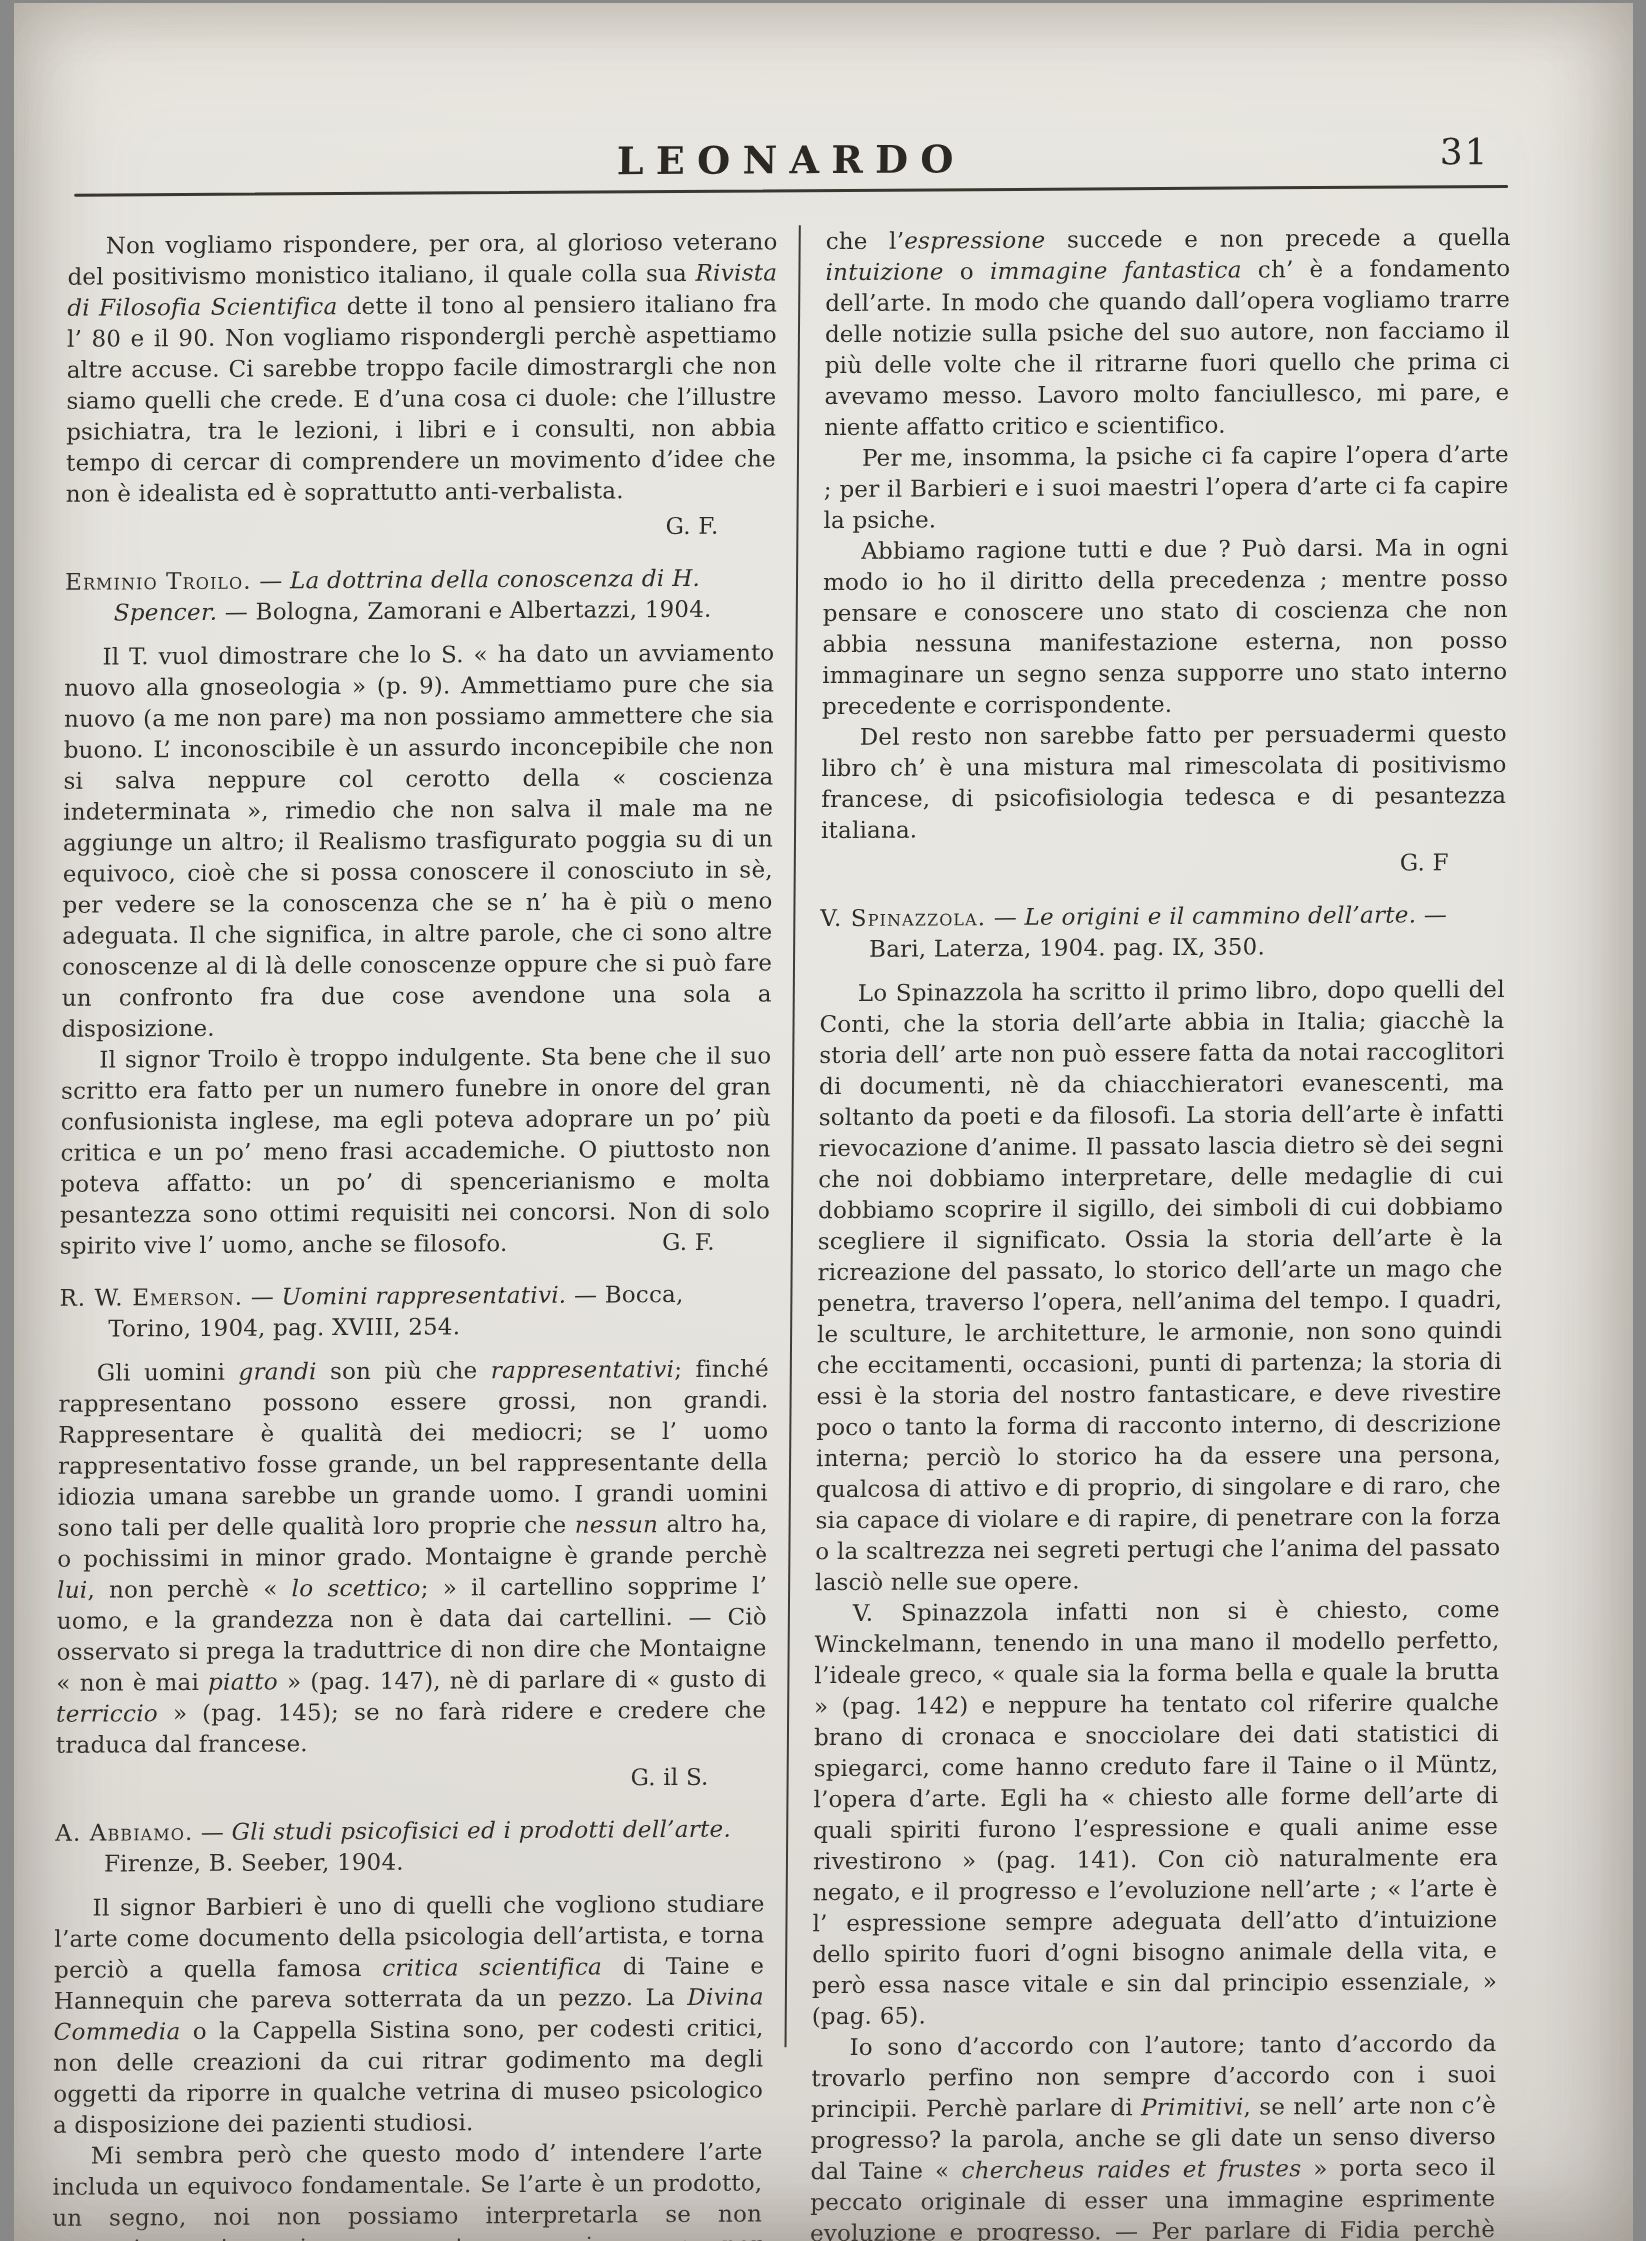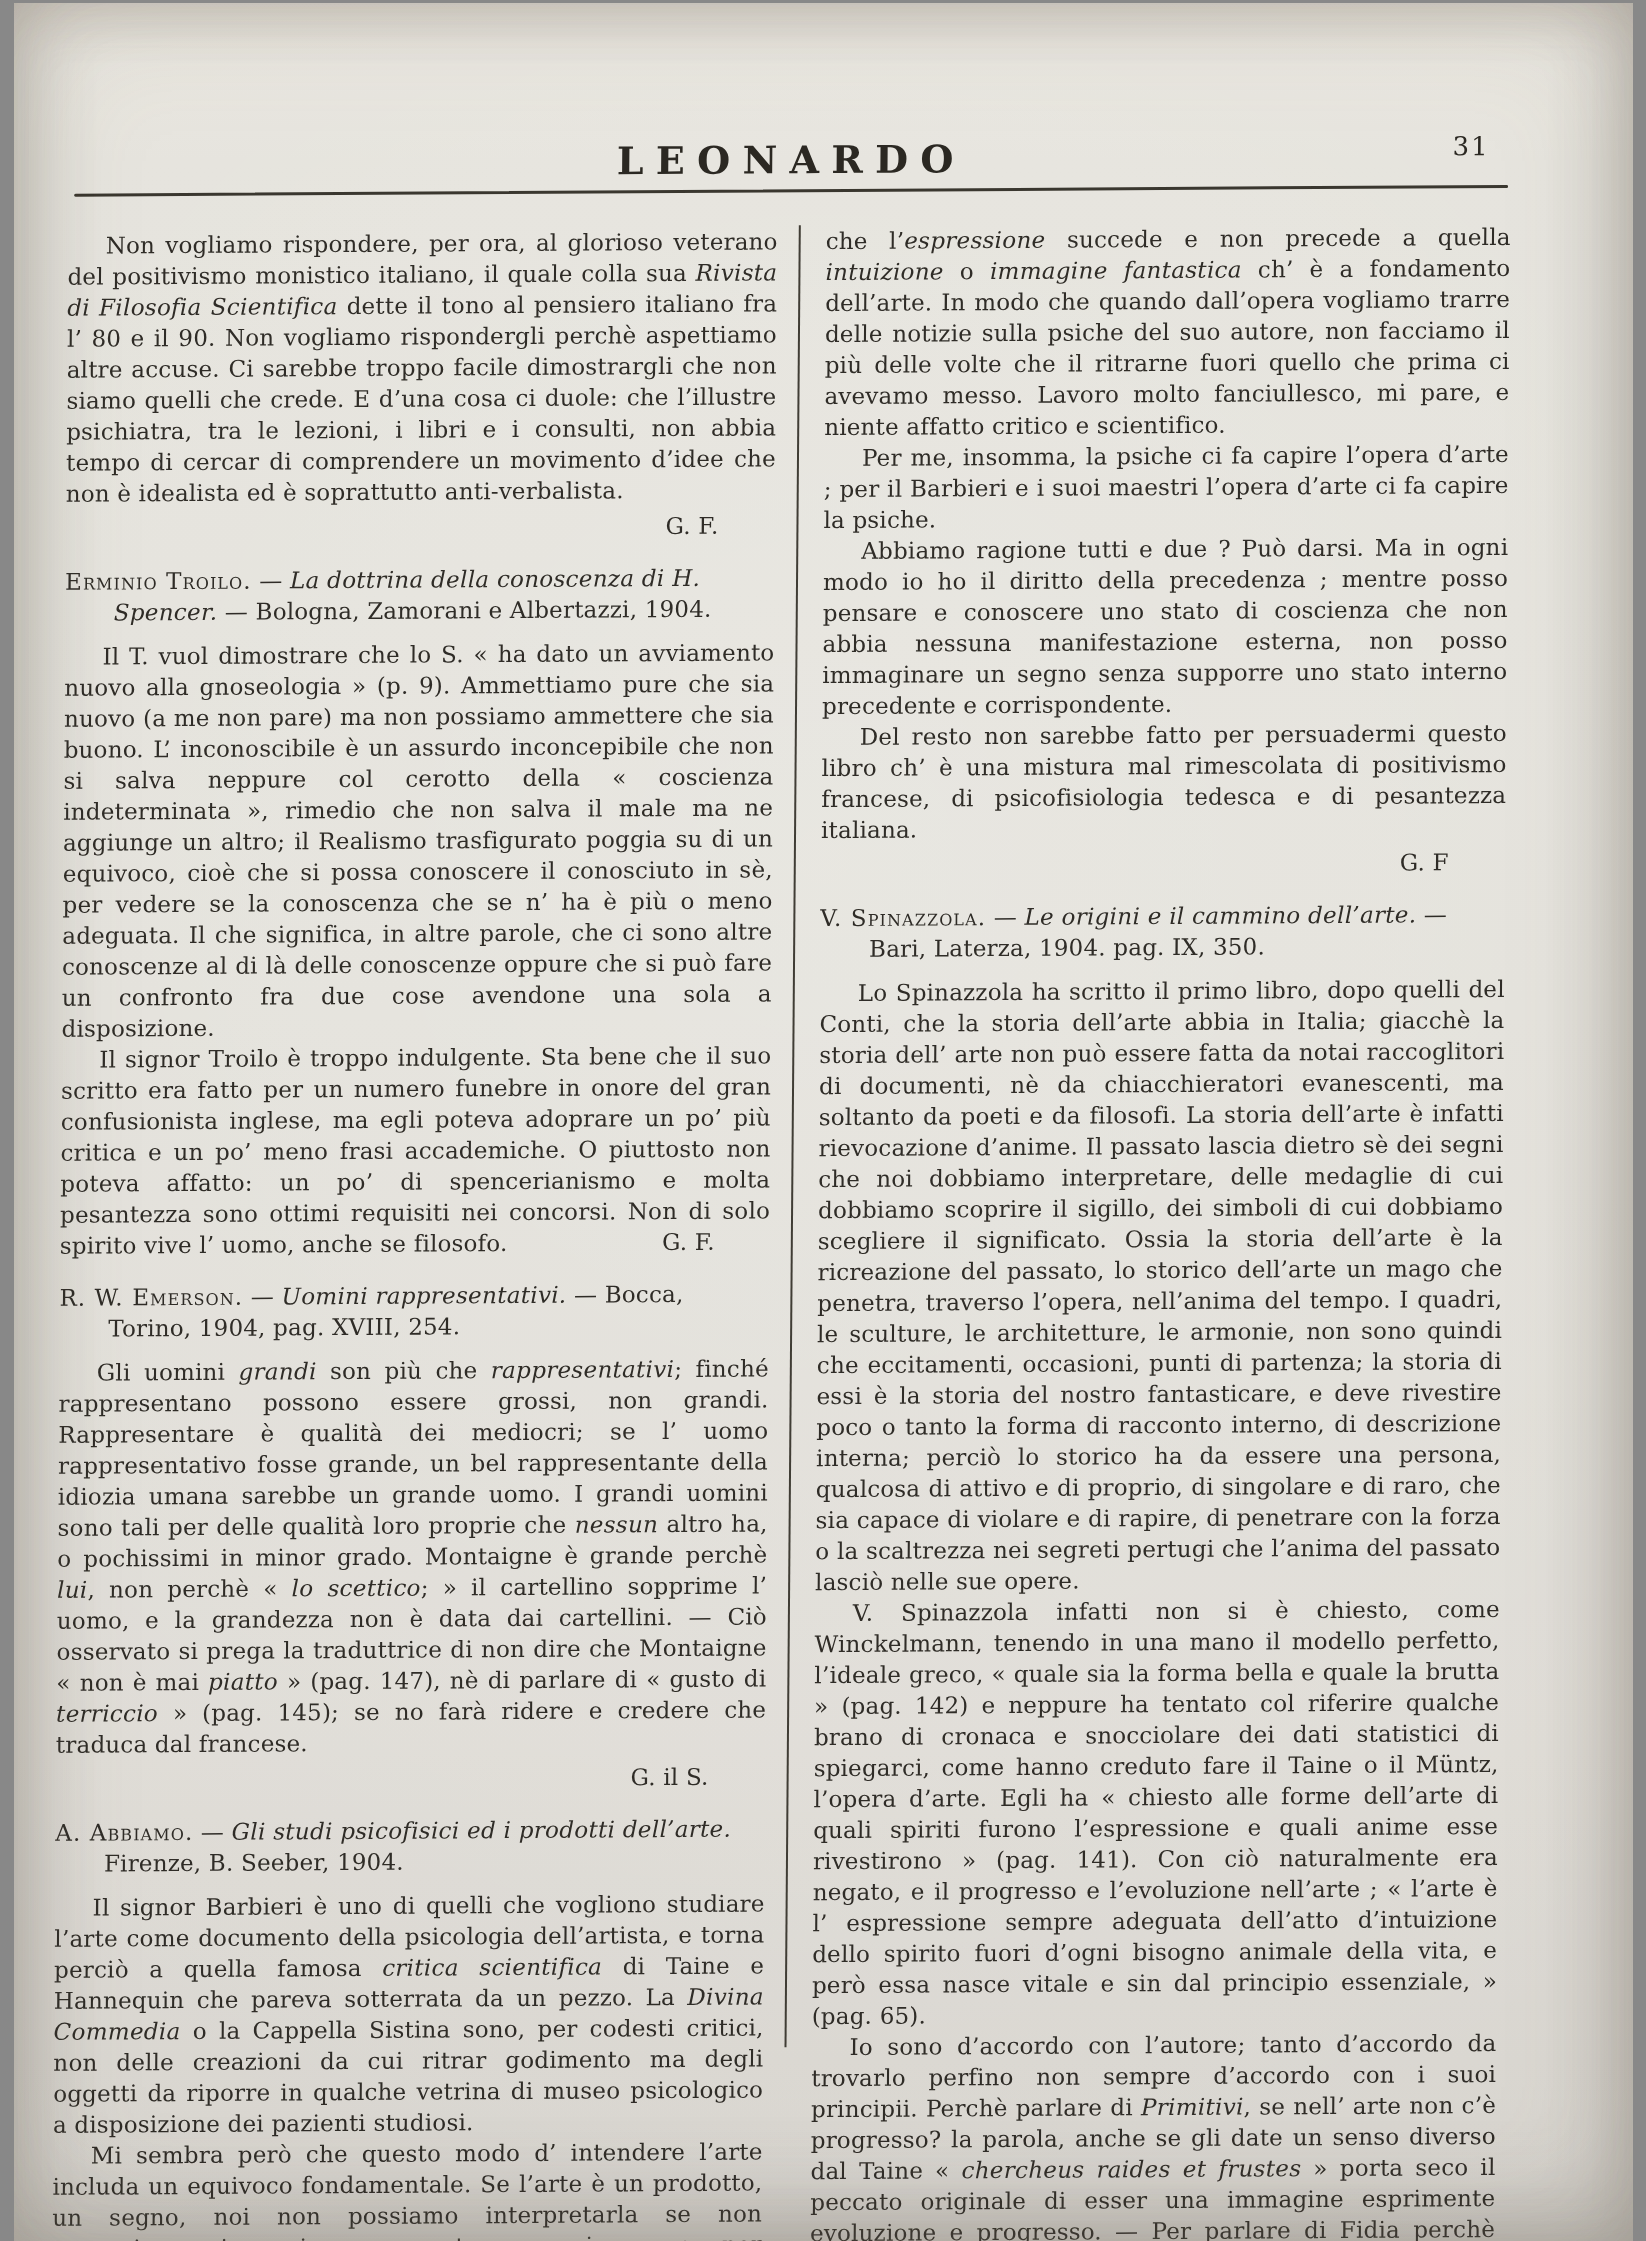--- a/index.html
+++ b/index.html
@@ -34,21 +34,21 @@
   }
   .journal-title{
     font-size:38px;
     letter-spacing:12.3px;
     text-indent:12.3px;
     font-weight:600;
     color:#2b2822;
   }
   .page-number{
     position:absolute;top:132px;right:144px;
-    font-size:26px;letter-spacing:1.9px;color:#2b2822;
+    font-size:36px;letter-spacing:1.9px;color:#2b2822;
   }
   .header-rule{
     position:absolute;top:186px;left:60px;width:1434px;height:2.8px;
     background:#3a372f;border-radius:1.9px;
   }
   .column-divider{
     position:absolute;top:222px;left:785px;width:1.9px;height:1822px;
     background:#403d35;
   }
   .col{

